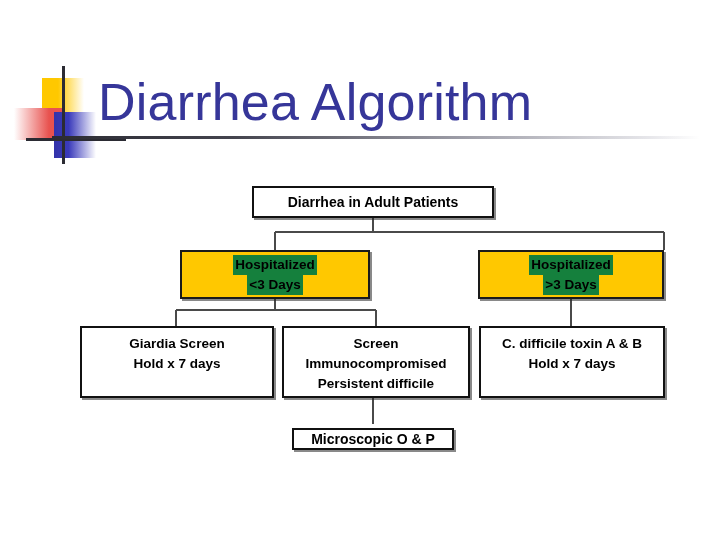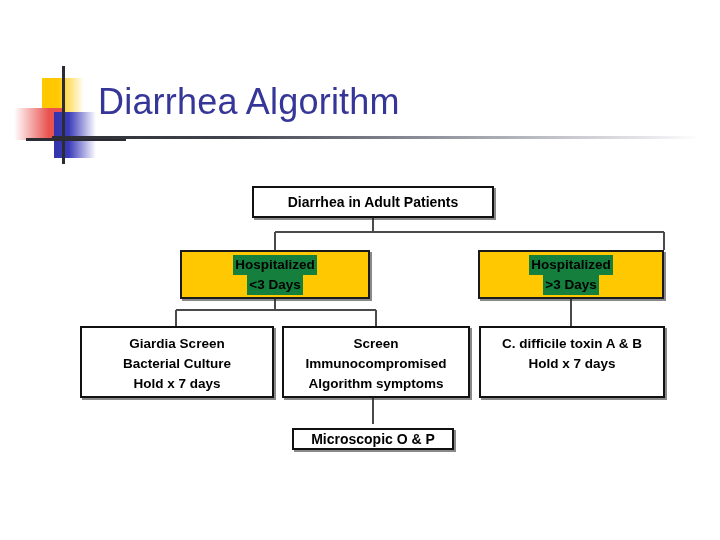--- a/index.html
+++ b/index.html
@@ -69,21 +69,21 @@
     top: 72px;
     width: 100px;
     height: 3px;
     background: #2b2b33;
   }
 
   #page-title {
     position: absolute;
     left: 98px;
     top: 78px;
-    font-size: 36px;
+    font-size: 52px;
     line-height: 48px;
     color: #363699;
     font-weight: normal;
     letter-spacing: 0.2px;
     white-space: nowrap;
   }
 
   #title-rule {
     position: absolute;
     left: 52px;
@@ -205,28 +205,27 @@
     <span class="ln">&lt;3 Days</span>
   </div>
 
   <div class="node yellow" id="node-hosp-gt3">
     <span class="ln">Hospitalized</span>
     <span class="ln">&gt;3 Days</span>
   </div>
 
   <div class="node" id="node-giardia">
     <span class="ln">Giardia Screen</span>
-    <span class="ln">Bacterial Culture</span>
     <span class="ln">Hold x 7 days</span>
   </div>
 
   <div class="node" id="node-travel">
     <span class="ln">Screen</span>
     <span class="ln">Immunocompromised</span>
-    <span class="ln">Algorithm symptoms</span>
+    <span class="ln">Persistent difficile</span>
   </div>
 
   <div class="node" id="node-cdiff">
     <span class="ln">C. difficile toxin A &amp; B</span>
     <span class="ln">Hold x 7 days</span>
   </div>
 
   <div class="node centered" id="node-micro">
     <span class="ln">Microscopic O &amp; P</span>
   </div>

